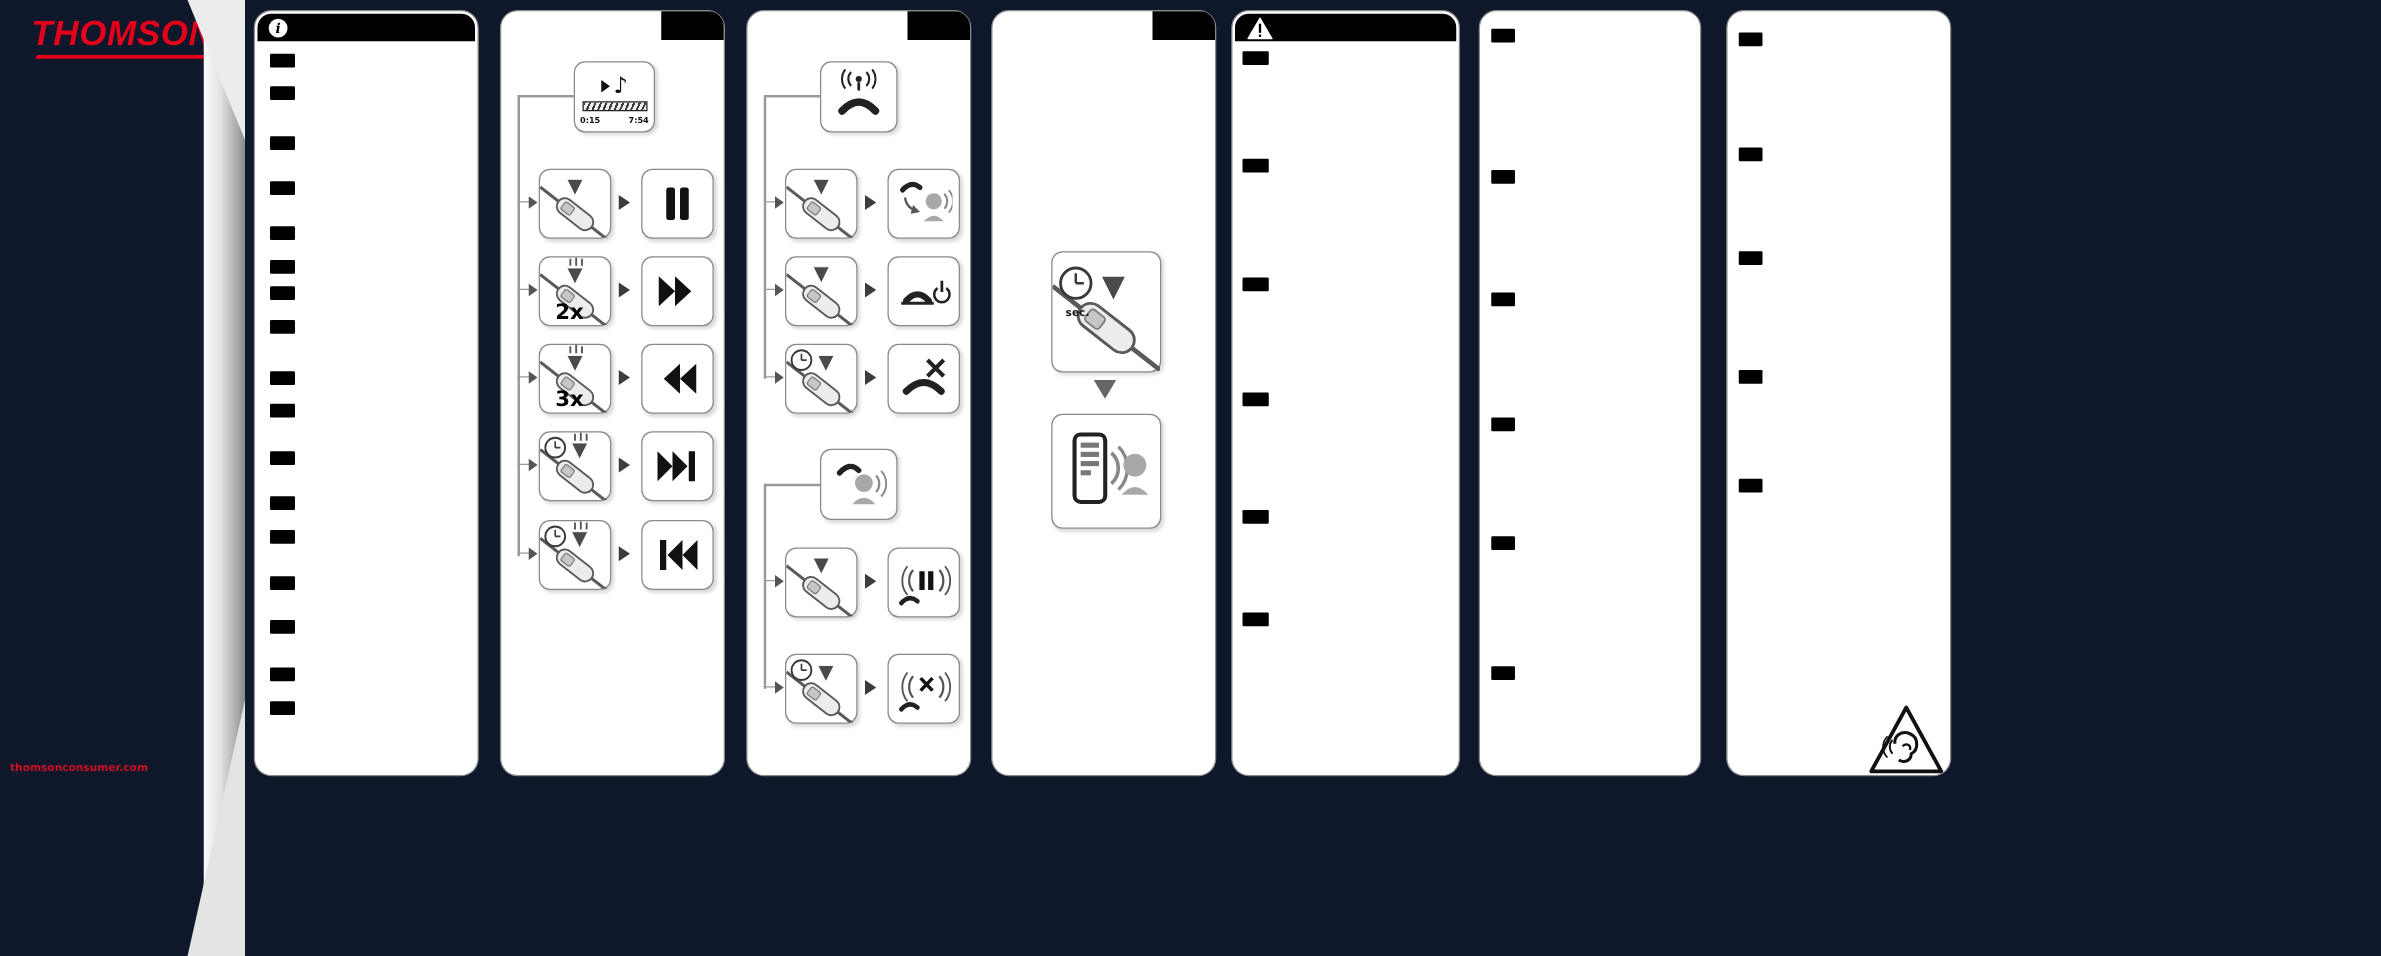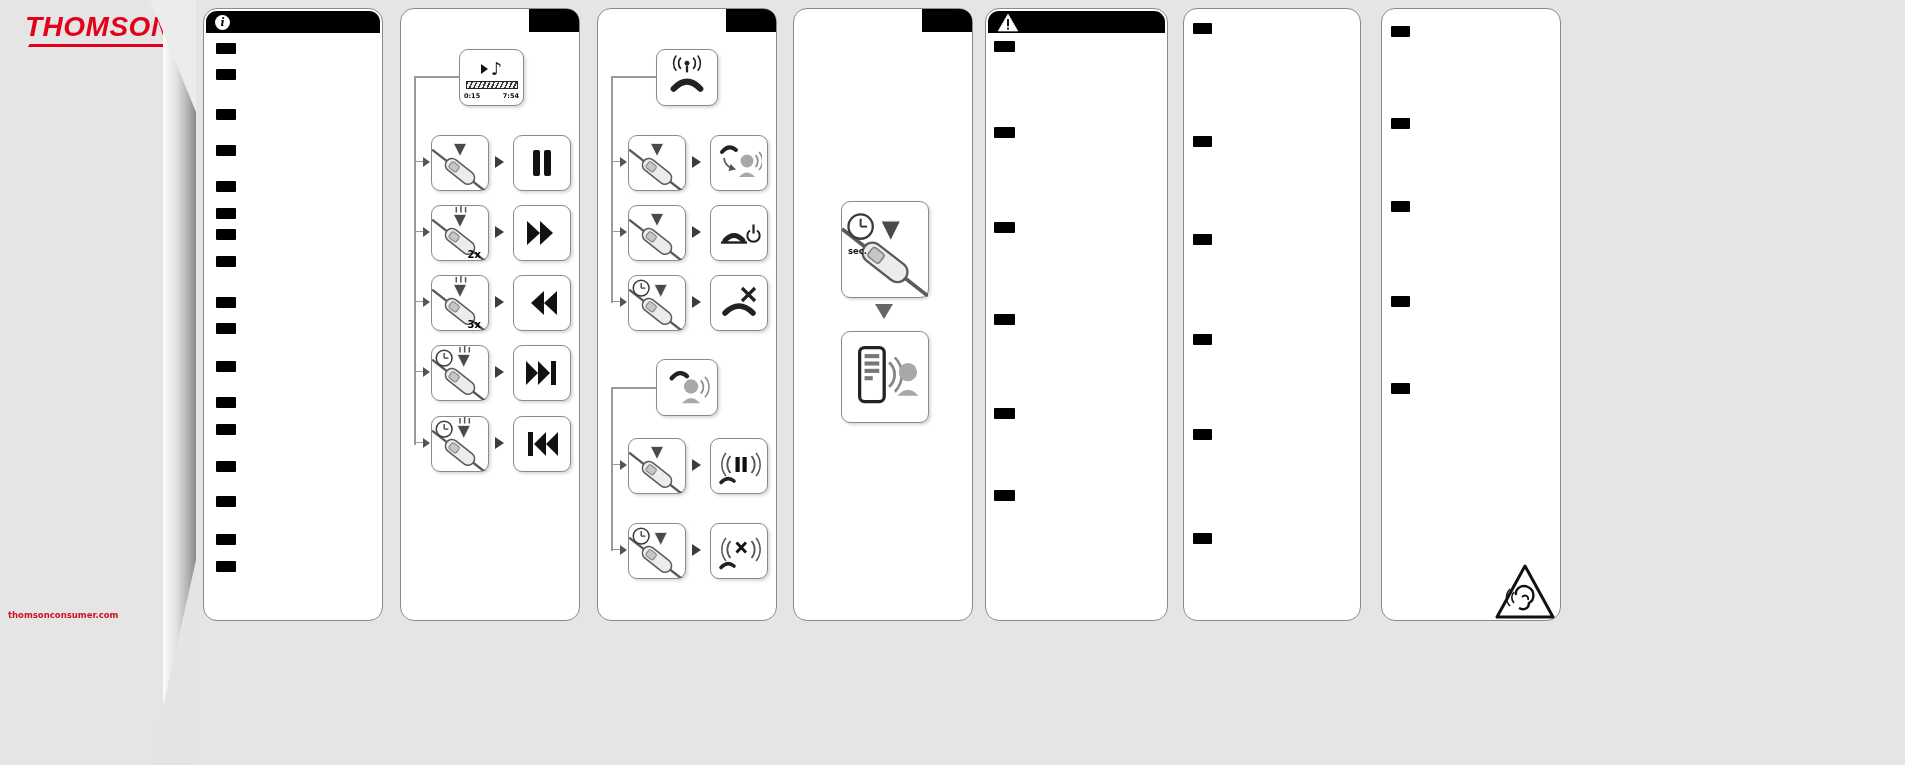--- a/index.html
+++ b/index.html
@@ -1,19 +1,19 @@
 <!DOCTYPE html>
 <html><head>
 <meta charset="utf-8">
 <title>Thomson Headset Quick Guide</title>
 <style>
   *{margin:0;padding:0;box-sizing:border-box;}
   html,body{background:#fff;}
   body{font-family:"DejaVu Sans","Liberation Sans",sans-serif;}
-  .page{position:relative;width:1905px;height:765px;background:#e5e5e5;overflow:hidden;}
+  .page{position:relative;width:1905px;height:765px;background:#0f172a;overflow:hidden;}
 
   
   .logo{position:absolute;left:25px;top:11px;font-family:"Liberation Sans",sans-serif;
         font-weight:bold;font-style:italic;font-size:28px;letter-spacing:.5px;color:#e2001a;}
   .logo::after{content:"";position:absolute;left:4px;right:4px;bottom:-3px;height:2.5px;
         background:#e2001a;transform:skewX(-32deg);}
   .website{position:absolute;left:8px;top:610px;font-size:8.5px;font-weight:bold;color:#cc1122;}
 
   
   .fold{position:absolute;left:163px;top:0;width:33px;height:765px;
@@ -55,21 +55,21 @@
   .arr.sm{left:22px;top:22px;border-left:7px solid #555;border-top:5px solid transparent;border-bottom:5px solid transparent;}
   .arr.mid{left:94px;top:21px;border-left:9px solid #3c3c3c;border-top:6px solid transparent;border-bottom:6px solid transparent;}
   .branch{position:absolute;left:13px;top:26px;width:10px;border-top:1.5px solid #9a9a9a;}
 
   .row{position:absolute;left:0;width:100%;height:56px;}
   .rbox{position:absolute;top:0;width:58px;height:56px;border:1.5px solid #8a8a8a;border-radius:9px;
         background:#fff;box-shadow:2px 2px 3px rgba(0,0,0,.15);}
   .rbox svg{display:block;width:100%;height:100%;}
   .remote{left:30px;}
   .action{left:112px;padding:5px;}
-  .press-label{position:absolute;right:7px;bottom:0px;font-size:10px;font-weight:bold;color:#000;line-height:1.1;}
+  .press-label{position:absolute;right:21px;bottom:0px;font-size:17px;font-weight:bold;color:#000;line-height:1.1;}
 
   
   .figbox{position:absolute;border:1.5px solid #8a8a8a;border-radius:9px;background:#fff;
           box-shadow:2px 2px 3px rgba(0,0,0,.15);}
   .figbox svg{display:block;width:100%;height:100%;}
   .musicbox{left:58px;top:40px;width:65px;height:57px;}
   .ringbox{left:58px;top:40px;width:62px;height:57px;padding:5px;}
   .talkbox{left:58px;top:350px;width:62px;height:57px;padding:5px;}
 
   .note-row{position:absolute;left:0;top:2px;width:100%;height:26px;display:flex;align-items:flex-end;justify-content:center;gap:3px;}
@@ -79,21 +79,21 @@
             background:repeating-linear-gradient(115deg,#3a3a3a 0 1.5px,#efefef 1.5px 4px);}
   .times{position:absolute;left:4px;right:4px;top:42px;display:flex;justify-content:space-between;
          font-size:6.5px;font-weight:bold;color:#111;}
 
   
   .bigbox{position:absolute;left:47px;width:88px;border:1.5px solid #8a8a8a;border-radius:9px;background:#fff;
           box-shadow:2px 2px 3px rgba(0,0,0,.15);}
   .bigbox svg{display:block;width:100%;height:100%;}
   .vremote{top:192px;height:97px;}
   .vphone{top:322px;height:92px;padding:7px;}
-  .sec-label{position:absolute;left:6px;top:44px;width:28px;font-size:8.5px;font-weight:bold;color:#111;}
+  .sec-label{position:absolute;left:6px;top:44px;width:28px;text-align:center;font-size:8.5px;font-weight:bold;color:#111;}
   .darr{position:absolute;left:81px;top:295px;width:0;height:0;
         border-left:9px solid transparent;border-right:9px solid transparent;border-top:15px solid #666;}
 
   
   .earwarn{position:absolute;left:112px;top:553px;width:62px;height:60px;}
   .earwarn svg{display:block;width:100%;height:100%;}
 </style>
 </head>
 <body>
 

